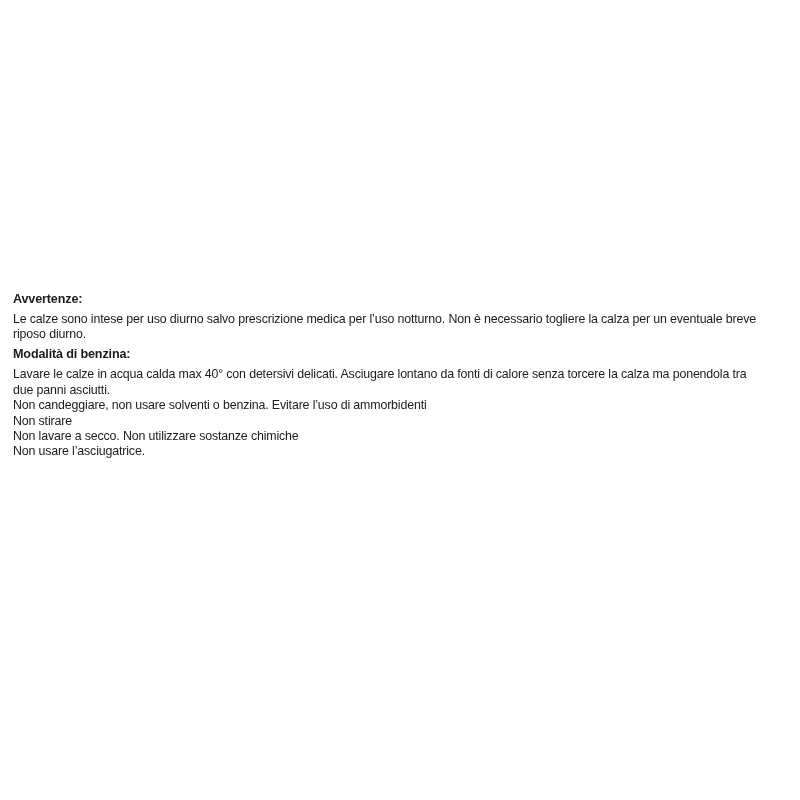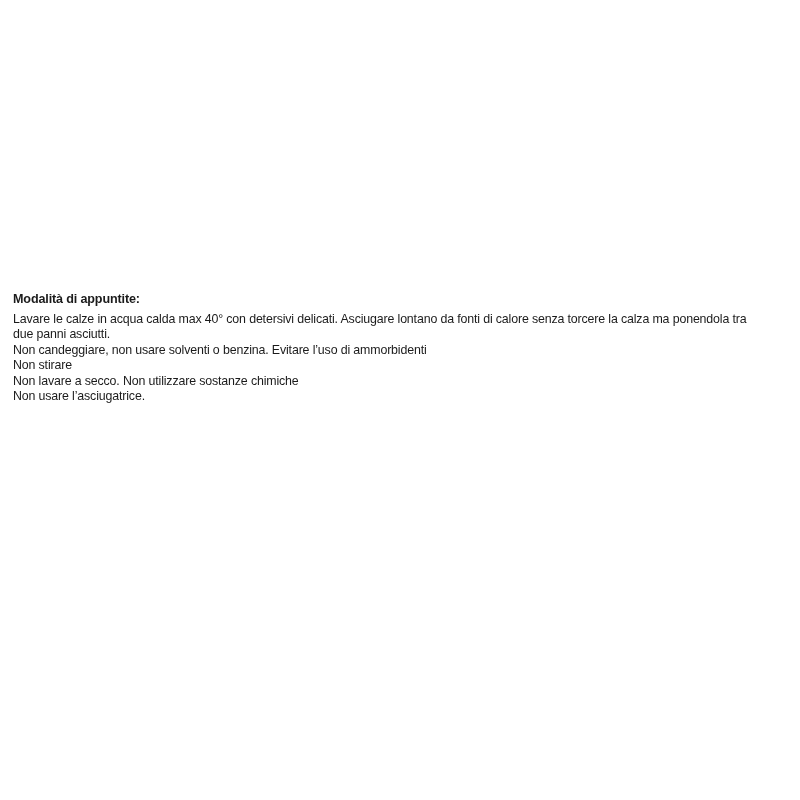--- a/index.html
+++ b/index.html
@@ -41,27 +41,30 @@
     margin: 0 0 4.6px 0;
     white-space: pre;
   }
 </style>
 </head>
 <body>
 
 <div class="doc">
 
   <div class="section">
+    <p class="heading">Avvertenze:</p>
+    <p class="body-text">Le calze sono intese per uso diurno salvo prescrizione medica per l’uso notturno. Non è necessario togliere la calza per un eventuale breve
+riposo diurno.</p>
   </div>
 
   <div class="section">
   </div>
 
   <div class="section">
-    <p class="heading">Modalità di appuntite:</p>
+    <p class="heading">Modalità di benzina:</p>
     <p class="body-text">Lavare le calze in acqua calda max 40° con detersivi delicati. Asciugare lontano da fonti di calore senza torcere la calza ma ponendola tra
 due panni asciutti.
 Non candeggiare, non usare solventi o benzina. Evitare l’uso di ammorbidenti
 Non stirare
 Non lavare a secco. Non utilizzare sostanze chimiche
 Non usare l’asciugatrice.</p>
   </div>
 
 </div>
 

